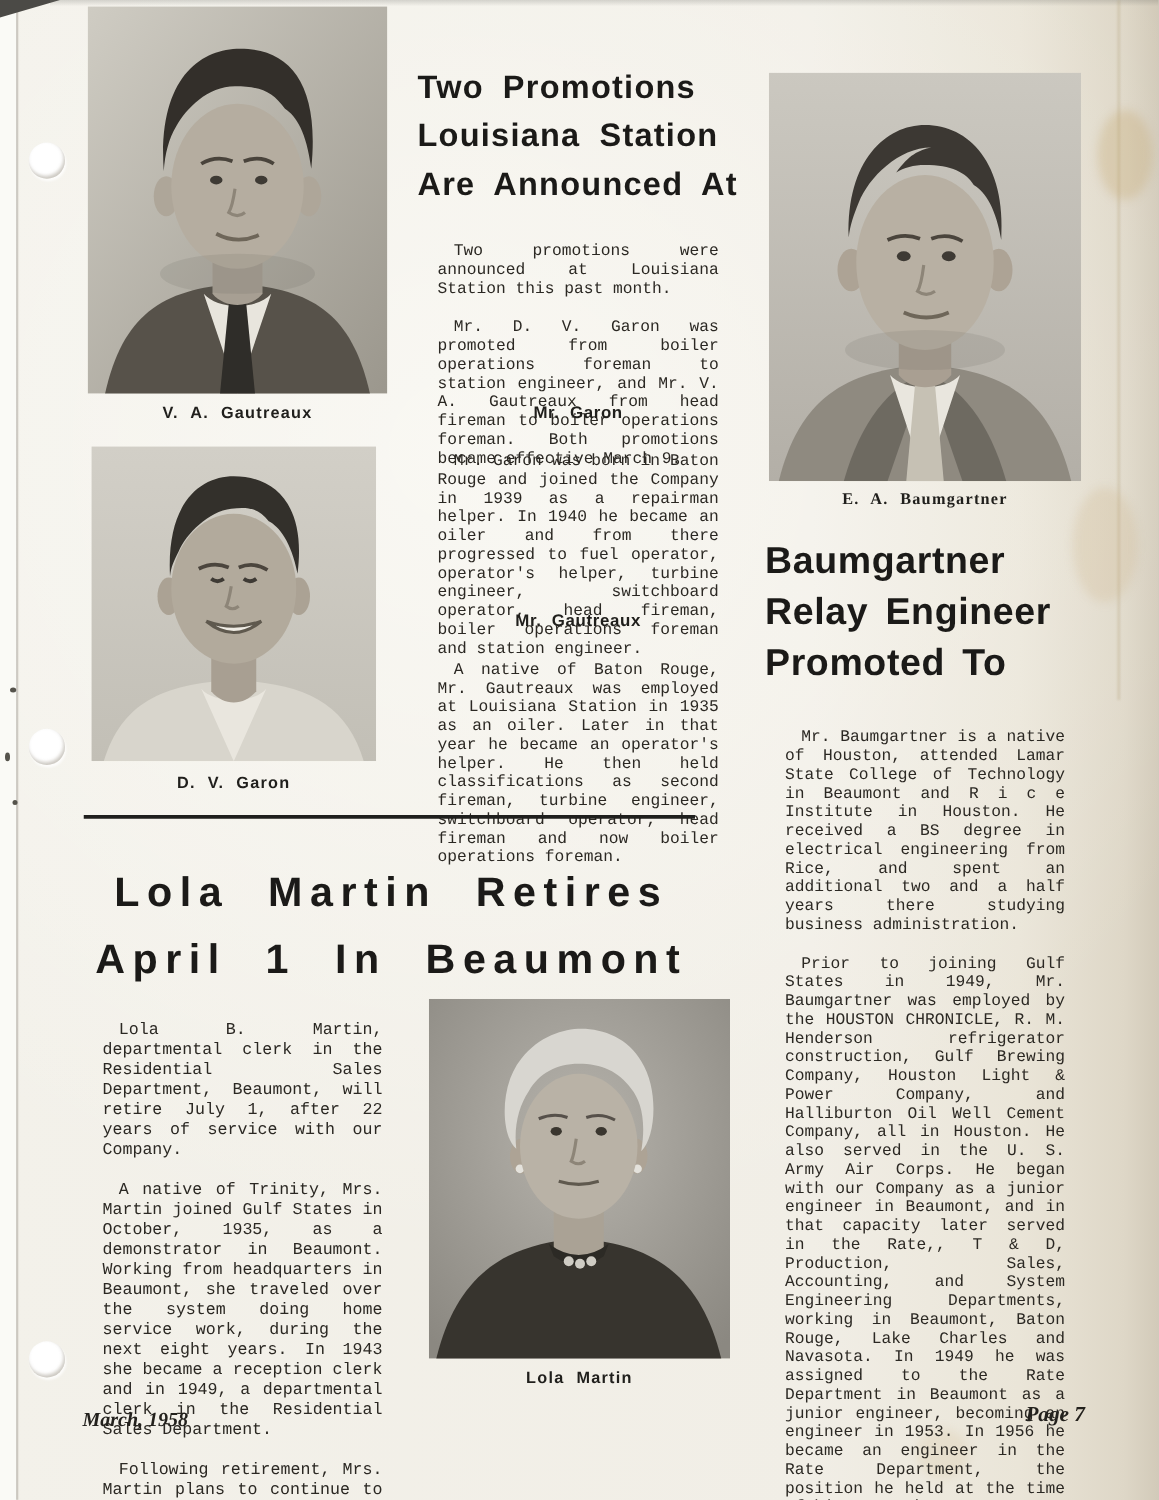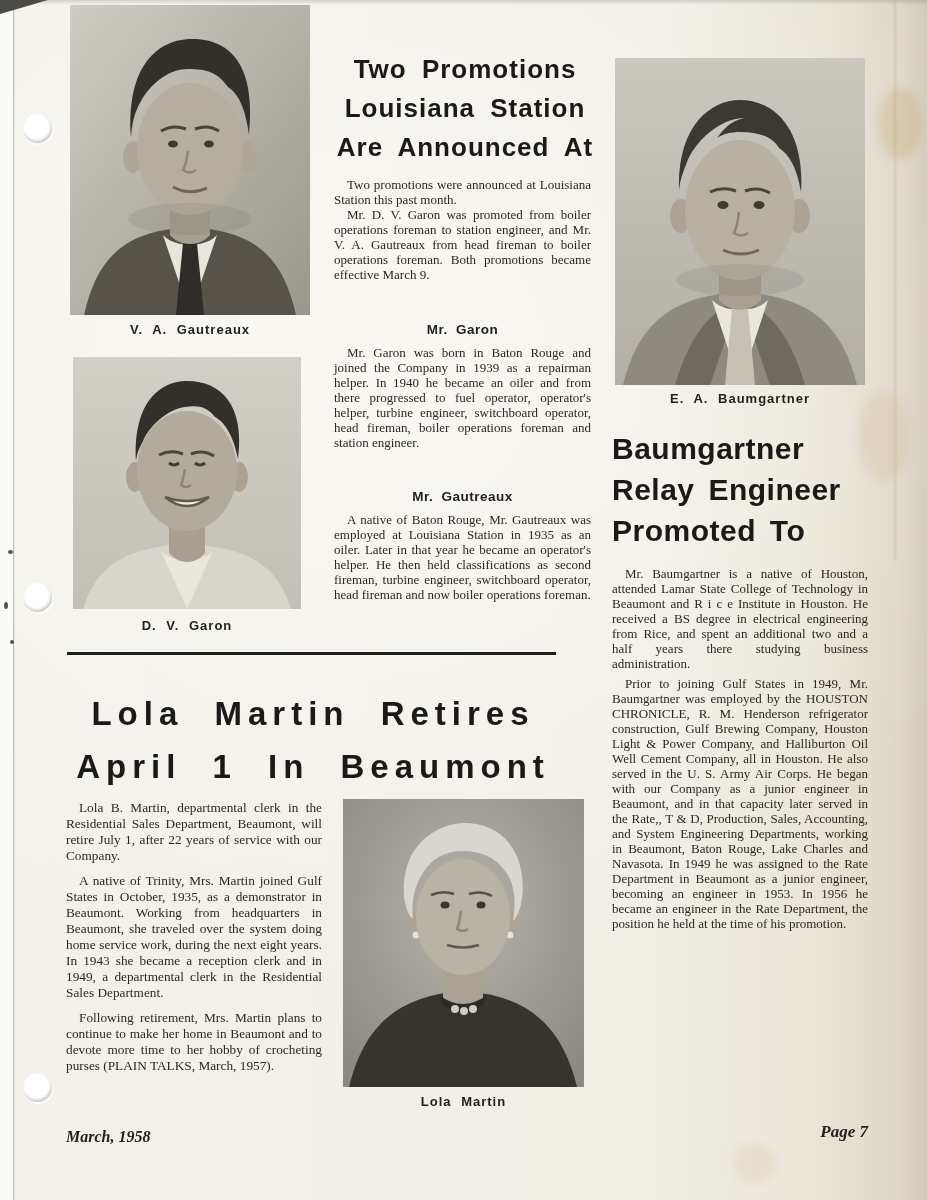--- a/index.html
+++ b/index.html
@@ -17,29 +17,29 @@
   .corner-wedge{left:0;top:0;width:0;height:0;border-top:14px solid #4b4a46;border-right:48px solid transparent;}
   .top-strip{left:40px;top:0;width:887px;height:5px;background:linear-gradient(rgba(110,110,104,0.25),rgba(110,110,104,0));}
   .hole{width:29px;height:29px;border-radius:50%;
     background:radial-gradient(circle at 45% 40%, #ffffff 55%, #f4f1ea 80%, #ece8df 100%);
     box-shadow:inset -1px -2px 3px rgba(120,115,105,0.35), 1px 2px 2px rgba(255,255,255,0.8);}
   .speck{background:#55534c;border-radius:50%;}
   .stain{border-radius:50%;filter:blur(4px);}
   .crease{left:894px;top:0;width:2px;height:560px;background:rgba(172,151,114,0.30);filter:blur(1px);}
   
   .headline{font-family:"Liberation Sans", sans-serif;font-weight:700;color:#1b1a18;}
-  .h-promos{font-size:26px;line-height:39px;letter-spacing:1px;word-spacing:7px;text-align:center;}
+  .h-promos{font-size:26px;line-height:39px;letter-spacing:1px;word-spacing:7px;}
   .h-baum{font-size:30px;line-height:41px;letter-spacing:0.5px;word-spacing:5px;}
   .h-lola{font-size:33px;line-height:53px;letter-spacing:6px;word-spacing:16px;text-align:center;margin-top:15px;}
   .subhead{font-family:"Liberation Sans", sans-serif;font-weight:700;font-size:13.5px;
     letter-spacing:0.5px;word-spacing:4px;text-align:center;color:#201f1c;}
   .caption{font-family:"Liberation Sans", sans-serif;font-weight:700;font-size:13px;
     letter-spacing:1px;word-spacing:5px;text-align:center;color:#201f1c;}
   .body-col{font-size:13px;line-height:15px;text-align:justify;}
-  .body-col p{margin:0;text-indent:13px;}
+  .body-col p{margin:16px;text-indent:13px;font-family:Liberation Mono, monospace;}
   .gap-s p{margin-bottom:5px;}
   .gap-m p{margin-bottom:9px;}
   .body-loose{font-size:13.3px;line-height:16px;}
   .divider{background:#1f1f1d;}
   .footer{font-weight:700;font-style:italic;font-size:16px;color:#23211d;}
   .photo{overflow:hidden;}
   .photo svg{display:block;width:100%;height:100%;}
 </style>
 </head>
 <body>
@@ -156,21 +156,21 @@
       <path d="M64 132 C62 70 94 42 125 42 C160 42 190 72 186 134 C182 110 174 96 164 90 C158 80 146 74 125 74 C116 74 108 76 102 80 C112 66 120 62 130 60 C104 60 80 84 72 104 C68 114 65 122 64 132 Z" fill="#3c3833"></path>
       <path d="M95 134 q13 -6 26 -1" stroke="#4a443c" stroke-width="3" fill="none"></path>
       <path d="M130 133 q13 -5 25 2" stroke="#4a443c" stroke-width="3" fill="none"></path>
       <ellipse cx="108" cy="147" rx="5.5" ry="4" fill="#3e3a34"></ellipse>
       <ellipse cx="144" cy="147" rx="5.5" ry="4" fill="#3e3a34"></ellipse>
       <path d="M124 154 q-2 16 -5 21 q7 5 14 0" stroke="#8d8578" stroke-width="2.5" fill="none"></path>
       <path d="M108 192 q18 8 36 0" stroke="#6e6659" stroke-width="3" fill="none"></path>
       <ellipse cx="125" cy="222" rx="64" ry="16" fill="rgba(85,80,70,0.12)"></ellipse>
     </svg>
   </div>
-  <div class="abs caption" style="left:615px;top:391px;width:250px;">E. A. Baumgartner</div>
+  <div class="abs caption" style="left:615px;top:391px;width:250px;font-family:Liberation Serif, serif;">E. A. Baumgartner</div>
 
   <div class="abs headline h-baum" style="left:612px;top:428px;width:290px;">
     <div>Baumgartner</div>
     <div>Relay Engineer</div>
     <div>Promoted To</div>
   </div>
 
   <div class="abs body-col gap-s" style="left:612px;top:566px;width:256px;">
     <p>Mr. Baumgartner is a native of Houston, attended Lamar State College of Technology in Beaumont and R i c e Institute in Houston. He received a BS degree in electrical engineering from Rice, and spent an additional two and a half years there studying business administration.</p>
     <p>Prior to joining Gulf States in 1949, Mr. Baumgartner was employed by the HOUSTON CHRONICLE, R. M. Henderson refrigerator construction, Gulf Brewing Company, Houston Light &amp; Power Company, and Halliburton Oil Well Cement Company, all in Houston. He also served in the U. S. Army Air Corps. He began with our Company as a junior engineer in Beaumont, and in that capacity later served in the Rate,, T &amp; D, Production, Sales, Accounting, and System Engineering Departments, working in Beaumont, Baton Rouge, Lake Charles and Navasota. In 1949 he was assigned to the Rate Department in Beaumont as a junior engineer, becoming an engineer in 1953. In 1956 he became an engineer in the Rate Department, the position he held at the time of his promotion.</p>

